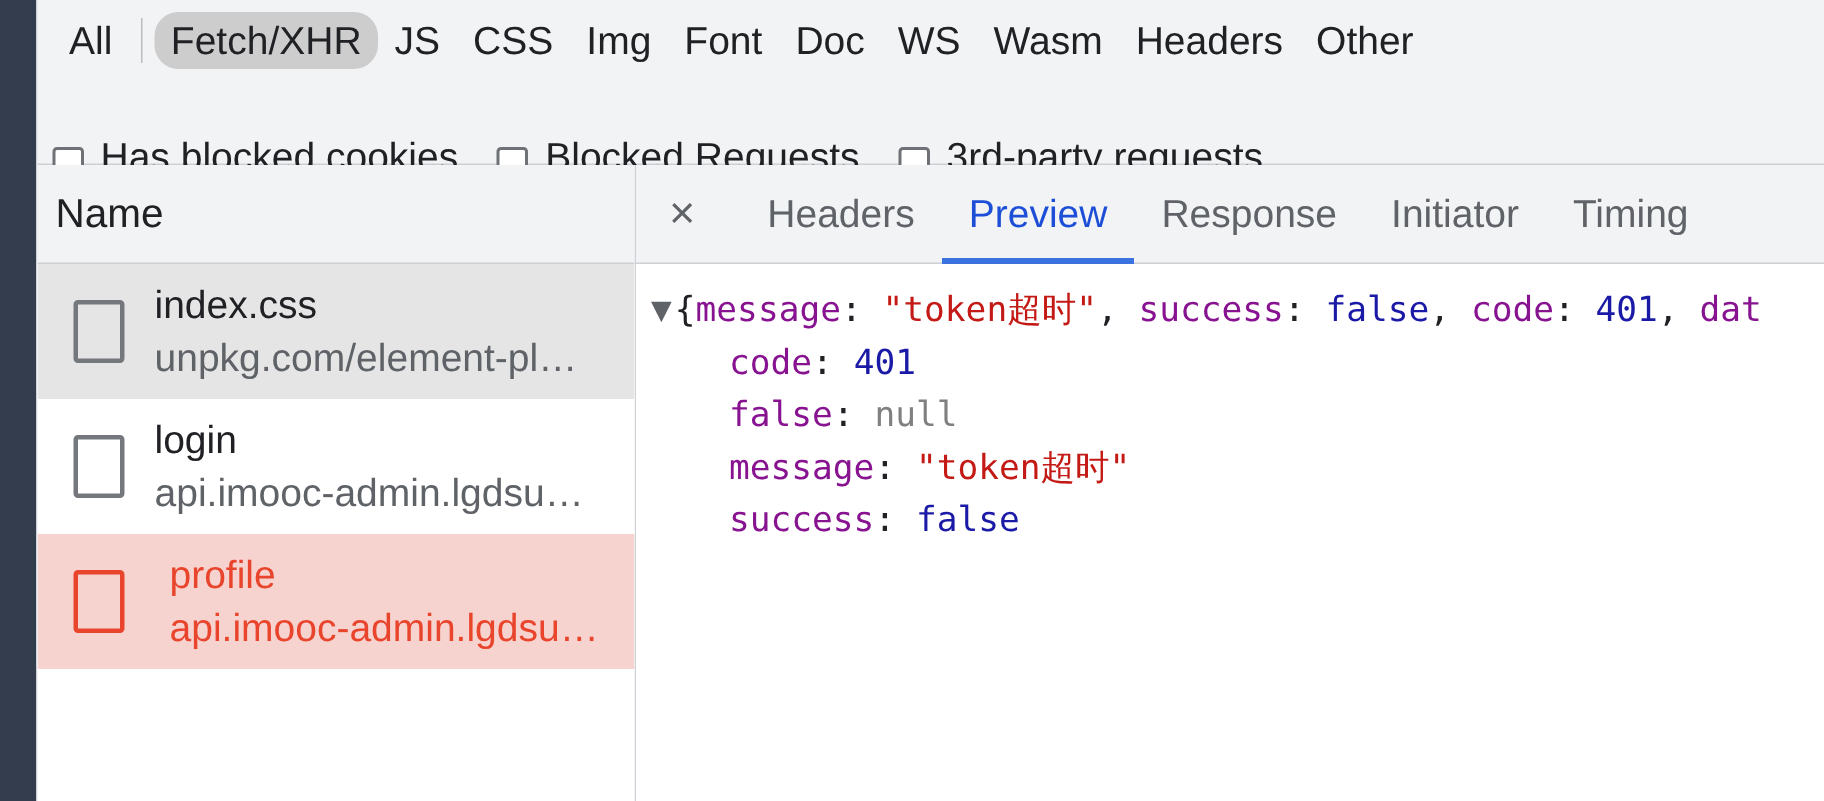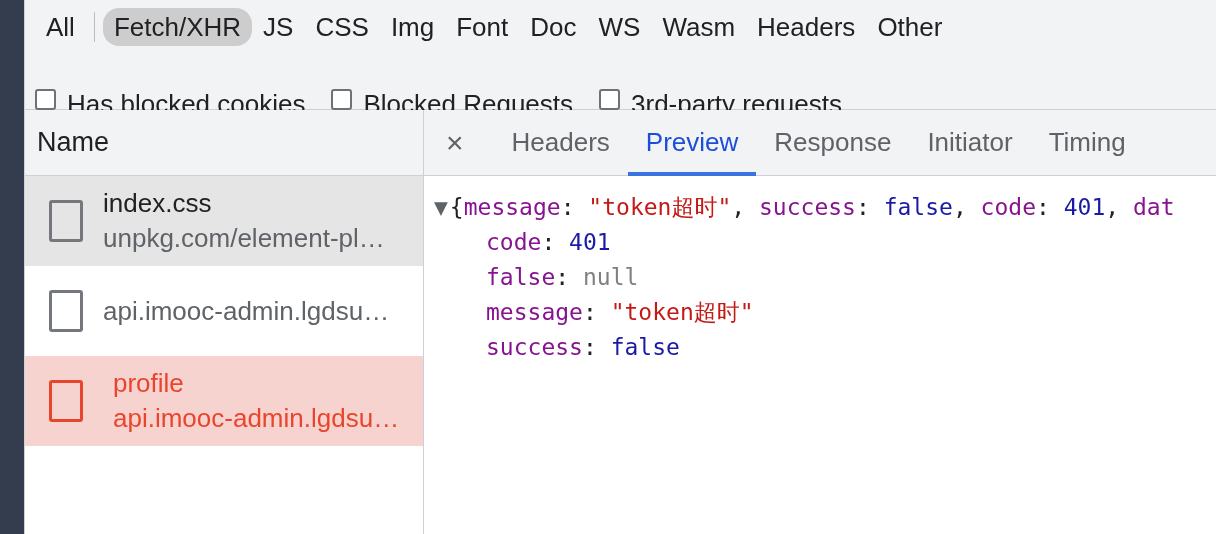--- a/index.html
+++ b/index.html
@@ -75,21 +75,21 @@
   .fsep {
     width: 1px;
     height: 30px;
     background: #b9bdc2;
     margin: 0 8px;
     flex: 0 0 1px;
   }
 
   .cbox-item {
     display: flex;
-    align-items: flex-start;
+    align-items: flex-end;
     margin-right: 26px;
     white-space: nowrap;
     margin-top: 44px;
   }
   .cbox {
     width: 21px;
     height: 21px;
     border: 2px solid #6e7276;
     border-radius: 3px;
     background: #ffffff;
@@ -317,20 +317,21 @@
             <div class="req-row stripe">
               <span class="req-icon"></span>
               <div class="req-text">
                 <div class="req-name">index.css</div>
                 <div class="req-sub">unpkg.com/element-pl…</div>
               </div>
             </div>
             <div class="req-row">
               <span class="req-icon"></span>
               <div class="req-text">
+                <div class="req-name">login</div>
                 <div class="req-sub">api.imooc-admin.lgdsu…</div>
               </div>
             </div>
             <div class="req-row error">
               <span class="req-icon"></span>
               <div class="req-text">
                 <div class="req-name">profile</div>
                 <div class="req-sub">api.imooc-admin.lgdsu…</div>
               </div>
             </div>

